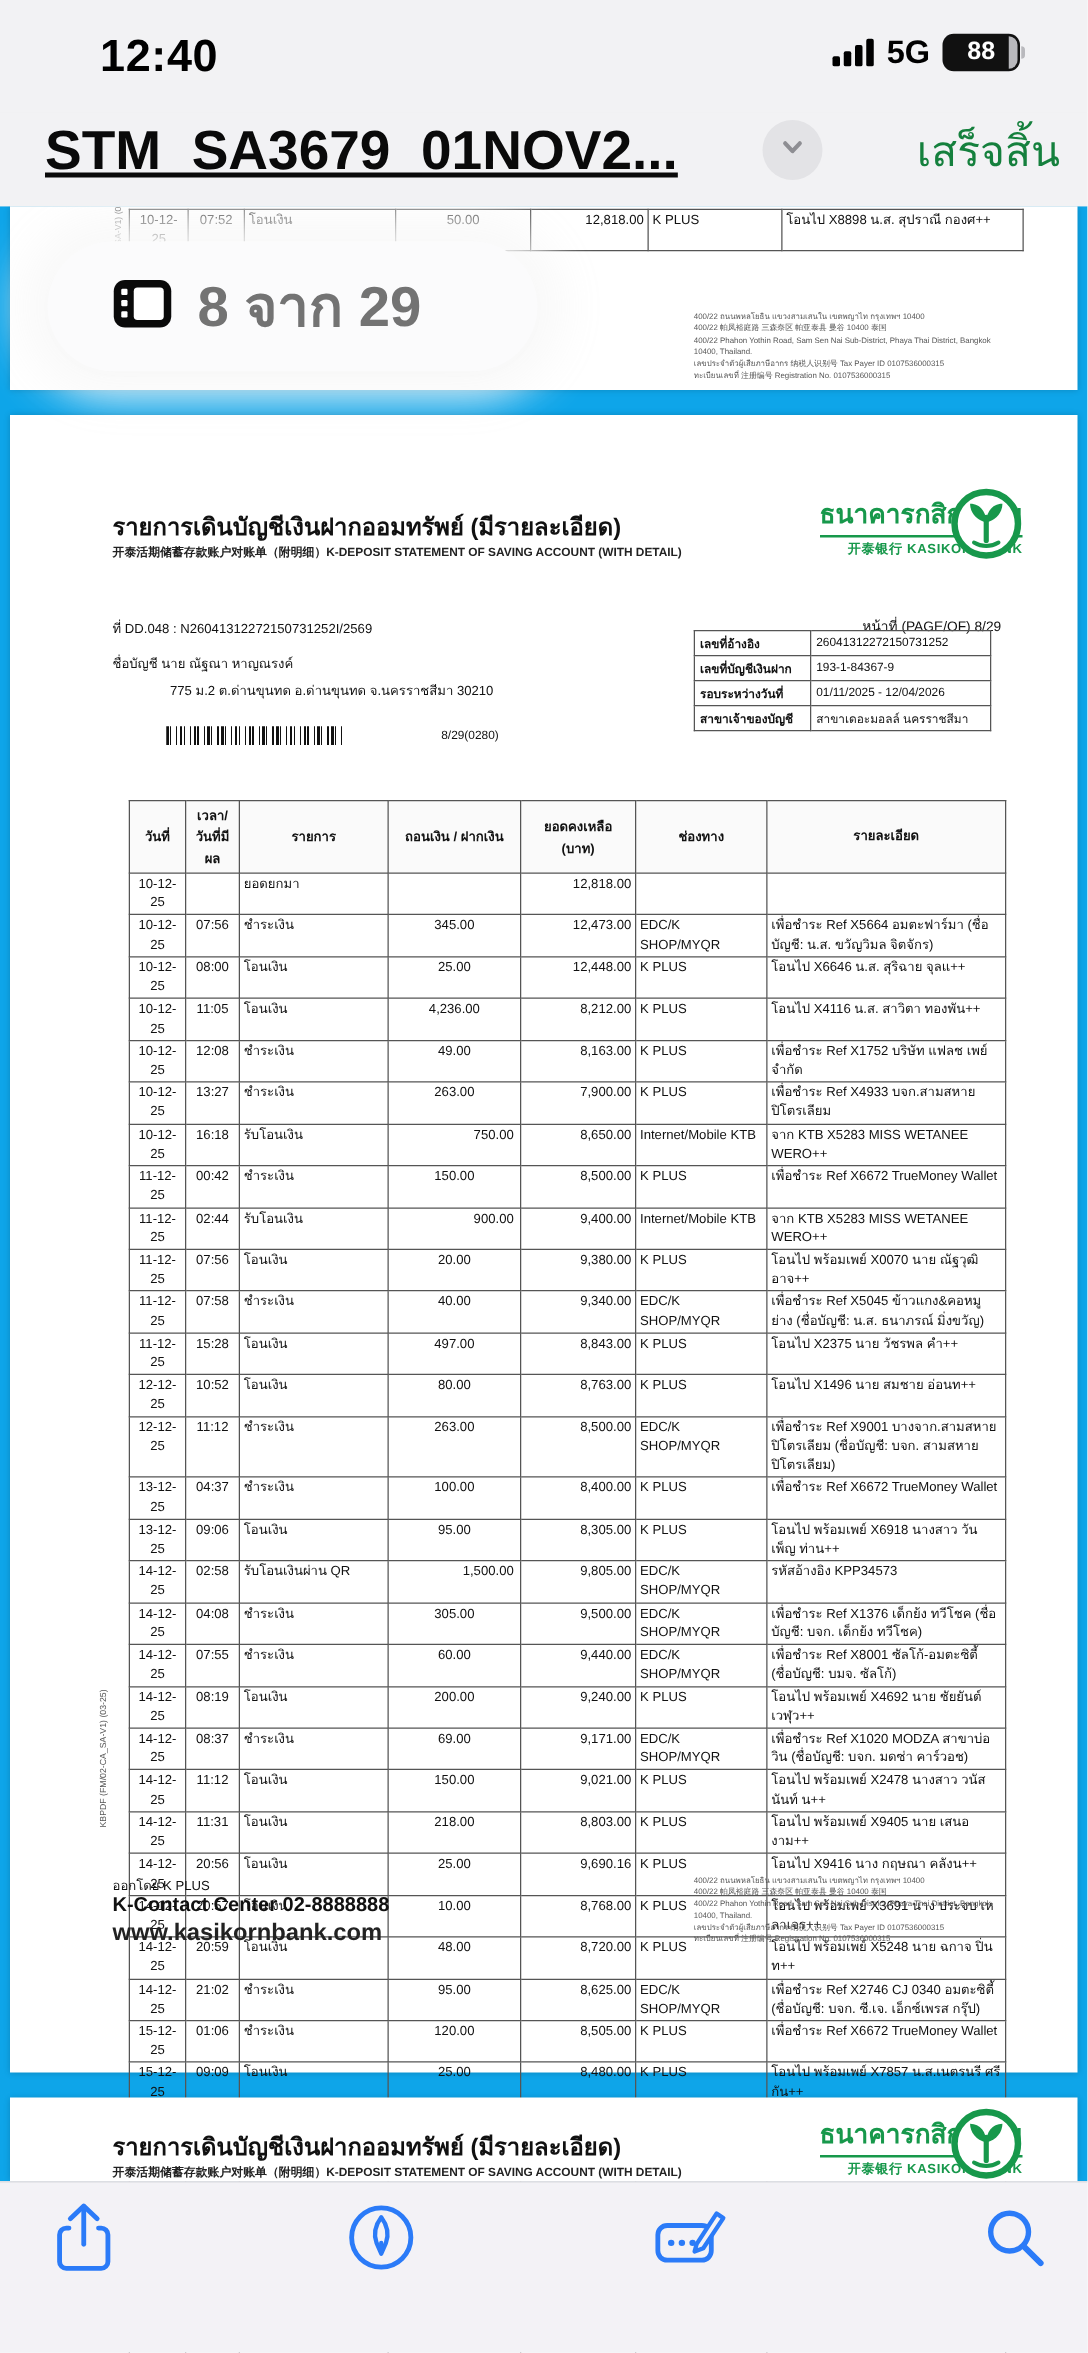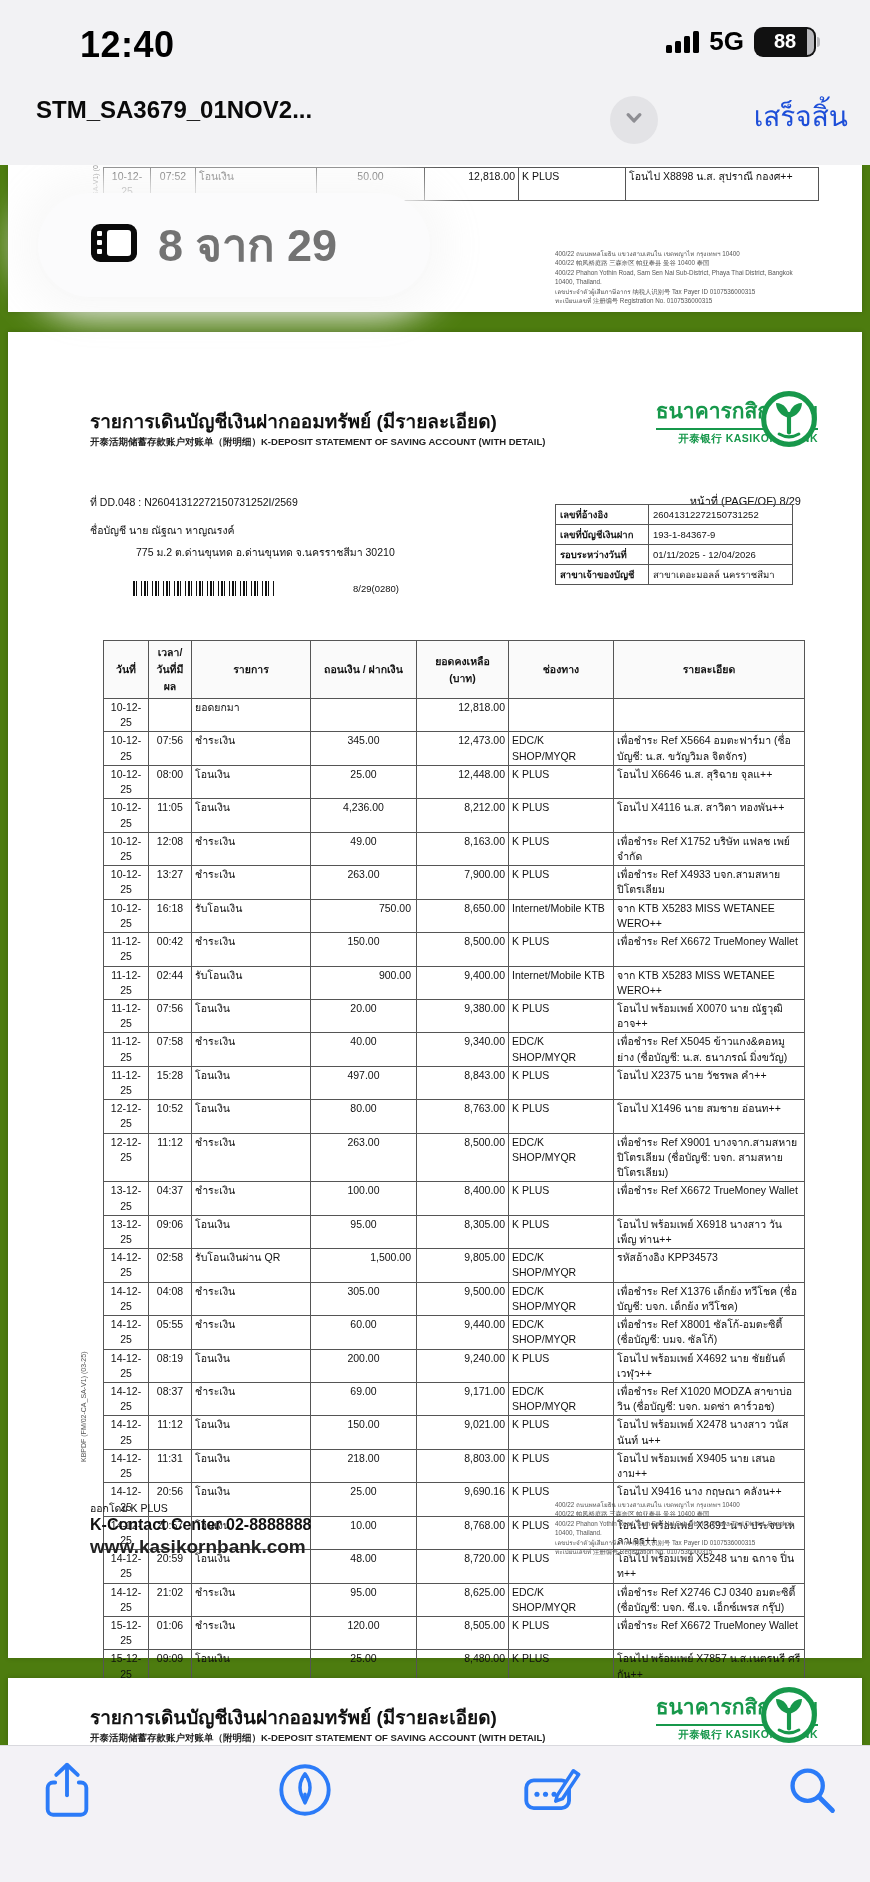--- a/index.html
+++ b/index.html
@@ -16,25 +16,25 @@
   .sig{display:flex;align-items:flex-end;gap:3px;height:22px;}
   .sig i{display:block;width:6px;background:#000;border-radius:1.5px;}
   .sig i:nth-child(1){height:8px}.sig i:nth-child(2){height:12px}.sig i:nth-child(3){height:17px}.sig i:nth-child(4){height:22px}
   .sb-net{font-size:26px;font-weight:700;color:#000;}
   .batt{position:relative;width:62px;height:30px;background:#111;border-radius:9px;display:flex;align-items:center;justify-content:center;}
   .batt .lvl{position:absolute;right:2px;top:2px;bottom:2px;width:7px;background:#b9b9bd;border-radius:0 7px 7px 0;}
   .batt b{color:#fff;font-size:20px;font-weight:700;position:relative;z-index:1;}
   .batt-tip{width:3px;height:10px;background:#b9b9bd;border-radius:0 3px 3px 0;margin-left:1px;}
   
   .titlebar{position:absolute;left:0;top:90px;width:870px;height:75px;background:#f2f2f4;z-index:30;}
-  .doc-title{position:absolute;left:36px;top:6px;font-size:24px;font-weight:700;color:#0a0a0a;white-space:nowrap;}
+  .doc-title{position:absolute;left:36px;top:6px;font-size:44px;font-weight:700;color:#0a0a0a;white-space:nowrap;text-decoration:underline;}
   .chev-btn{position:absolute;left:610px;top:6px;width:48px;height:48px;border-radius:50%;background:#e3e3e6;display:flex;align-items:center;justify-content:center;}
-  .done-btn{position:absolute;right:22px;top:4px;font-size:28px;color:#1d4ed8;font-family:Liberation Serif, serif;}
-  
-  .viewer{position:absolute;left:0;top:165px;width:870px;height:1580px;background:#4d7c0f;z-index:1;}
+  .done-btn{position:absolute;right:22px;top:4px;font-size:34px;color:#15803d;font-family:Liberation Serif, serif;}
+  
+  .viewer{position:absolute;left:0;top:165px;width:870px;height:1580px;background:#0ea5e9;z-index:1;}
   .page{position:absolute;left:8px;width:854px;background:#fff;box-shadow:0 0 5px rgba(0,0,0,.18);}
   .page7{top:0;height:147px;}
   .page8{top:167px;height:1326px;}
   .page9{top:1513px;height:67px;}
   
   .edgecode{position:absolute;font-size:7px;color:#555;transform:rotate(-90deg);transform-origin:left top;white-space:nowrap;}
   
   table.txn{border-collapse:collapse;table-layout:fixed;width:666px;font-size:10.5px;color:#111;}
   table.txn td,table.txn th{border:1px solid #555;padding:1px 3px;vertical-align:top;overflow:hidden;}
   table.txn th{font-weight:700;text-align:center;vertical-align:middle;white-space:pre-line;font-size:10.5px;padding:3px 2px;background:#fafafa;height:34px;}
@@ -373,21 +373,21 @@
               <td class="c-date">14-12-25</td>
               <td class="c-time">04:08</td>
               <td class="c-desc">ชำระเงิน</td>
               <td class="c-amt w">305.00</td>
               <td class="c-bal">9,500.00</td>
               <td class="c-ch">EDC/K SHOP/MYQR</td>
               <td class="c-det">เพื่อชำระ Ref X1376 เด็กย้ง ทวีโชค (ชื่อบัญชี: บจก. เด็กย้ง ทวีโชค)</td>
             </tr>
             <tr>
               <td class="c-date">14-12-25</td>
-              <td class="c-time">05:55</td>
+              <td class="c-time">07:55</td>
               <td class="c-desc">ชำระเงิน</td>
               <td class="c-amt w">60.00</td>
               <td class="c-bal">9,440.00</td>
               <td class="c-ch">EDC/K SHOP/MYQR</td>
               <td class="c-det">เพื่อชำระ Ref X8001 ซัลโก้-อมตะซิตี้ (ชื่อบัญชี: บมจ. ซัลโก้)</td>
             </tr>
             <tr>
               <td class="c-date">14-12-25</td>
               <td class="c-time">08:19</td>
               <td class="c-desc">โอนเงิน</td>

